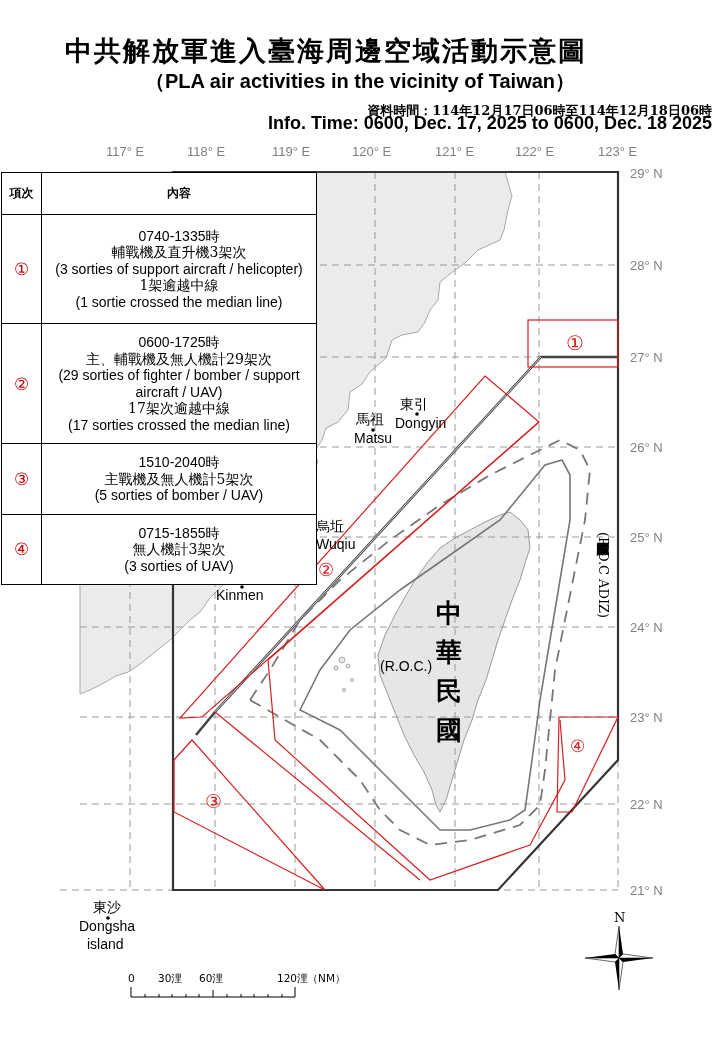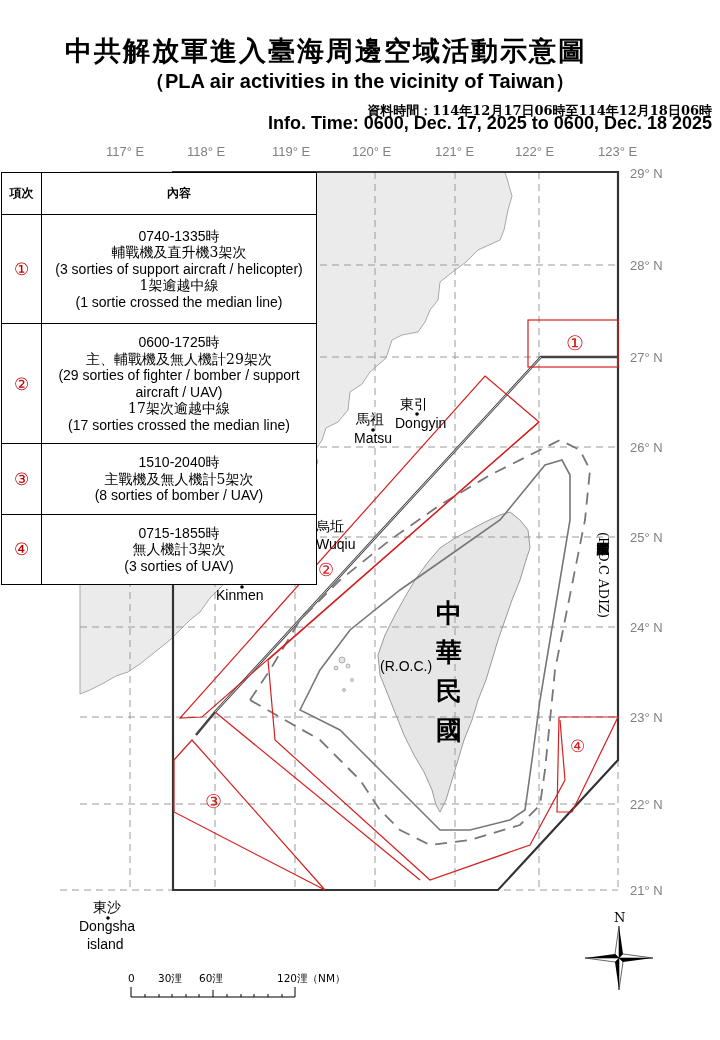--- a/index.html
+++ b/index.html
@@ -184,21 +184,21 @@
       <div>(29 sorties of fighter / bomber / support aircraft /  UAV)</div>
       <div class="zh">17架次逾越中線</div>
       <div>(17 sorties crossed the median line)</div>
     </td>
   </tr>
   <tr style="height:60px">
     <td class="num">③</td>
     <td class="content">
       <div>1510-2040時</div>
       <div class="zh">主戰機及無人機計5架次</div>
-      <div>(8 sorties of bomber / UAV)</div>
+      <div>(5 sorties of bomber / UAV)</div>
     </td>
   </tr>
   <tr style="height:58px">
     <td class="num">④</td>
     <td class="content">
       <div>0715-1855時</div>
       <div class="zh">無人機計3架次</div>
       <div>(3 sorties of UAV)</div>
     </td>
   </tr>

